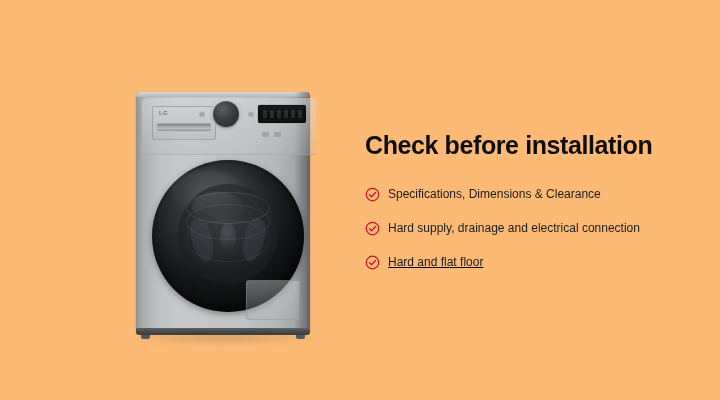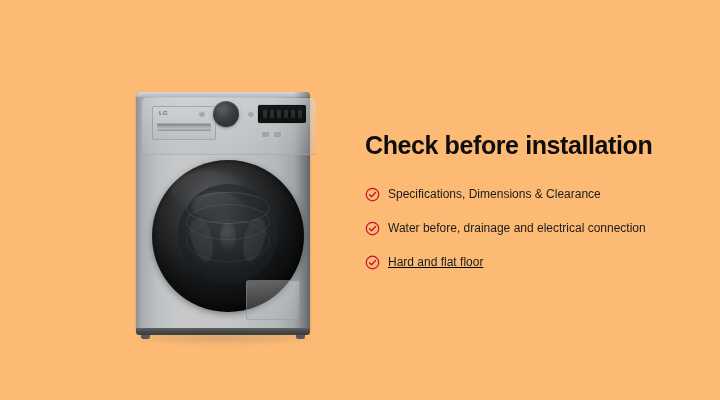--- a/index.html
+++ b/index.html
@@ -424,21 +424,21 @@
         <span class="check-label">Specifications, Dimensions &amp; Clearance</span>
       </li>
 
       <li class="check-item">
         <span class="check-icon">
           <svg viewBox="0 0 24 24" width="15" height="15" aria-hidden="true">
             <circle cx="12" cy="12" r="10" fill="none" stroke="#c8102e" stroke-width="2"></circle>
             <path d="M7.2 12.4 L10.4 15.6 L16.9 8.8" fill="none" stroke="#c8102e" stroke-width="2" stroke-linecap="round" stroke-linejoin="round"></path>
           </svg>
         </span>
-        <span class="check-label">Water before, drainage and electrical connection</span>
+        <span class="check-label">Hard supply, drainage and electrical connection</span>
       </li>
 
       <li class="check-item">
         <span class="check-icon">
           <svg viewBox="0 0 24 24" width="15" height="15" aria-hidden="true">
             <circle cx="12" cy="12" r="10" fill="none" stroke="#c8102e" stroke-width="2"></circle>
             <path d="M7.2 12.4 L10.4 15.6 L16.9 8.8" fill="none" stroke="#c8102e" stroke-width="2" stroke-linecap="round" stroke-linejoin="round"></path>
           </svg>
         </span>
         <span class="check-label">Hard and flat floor</span>

